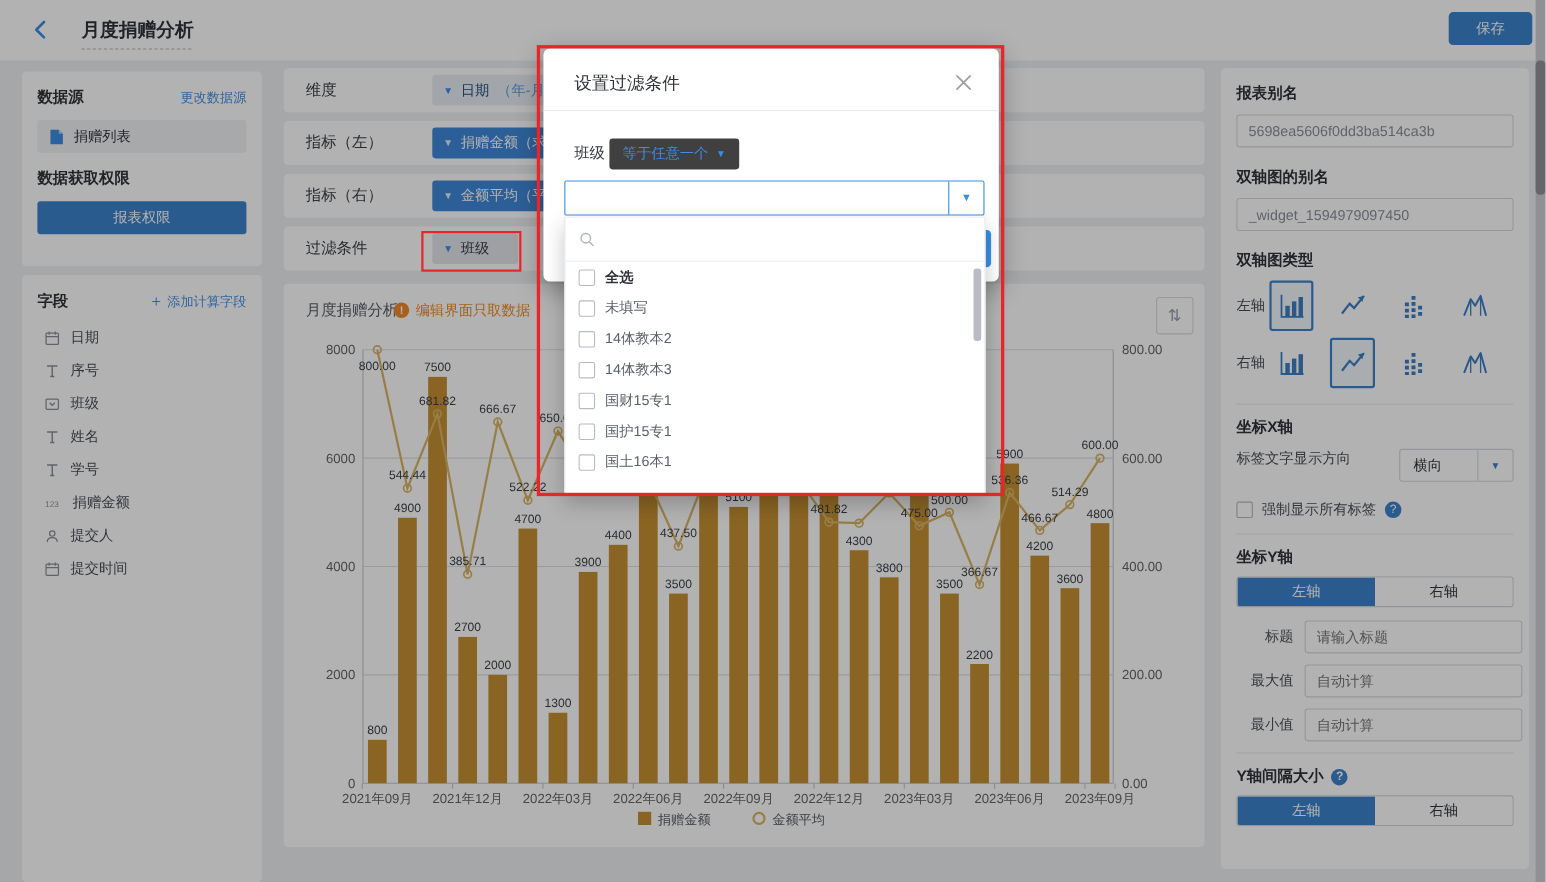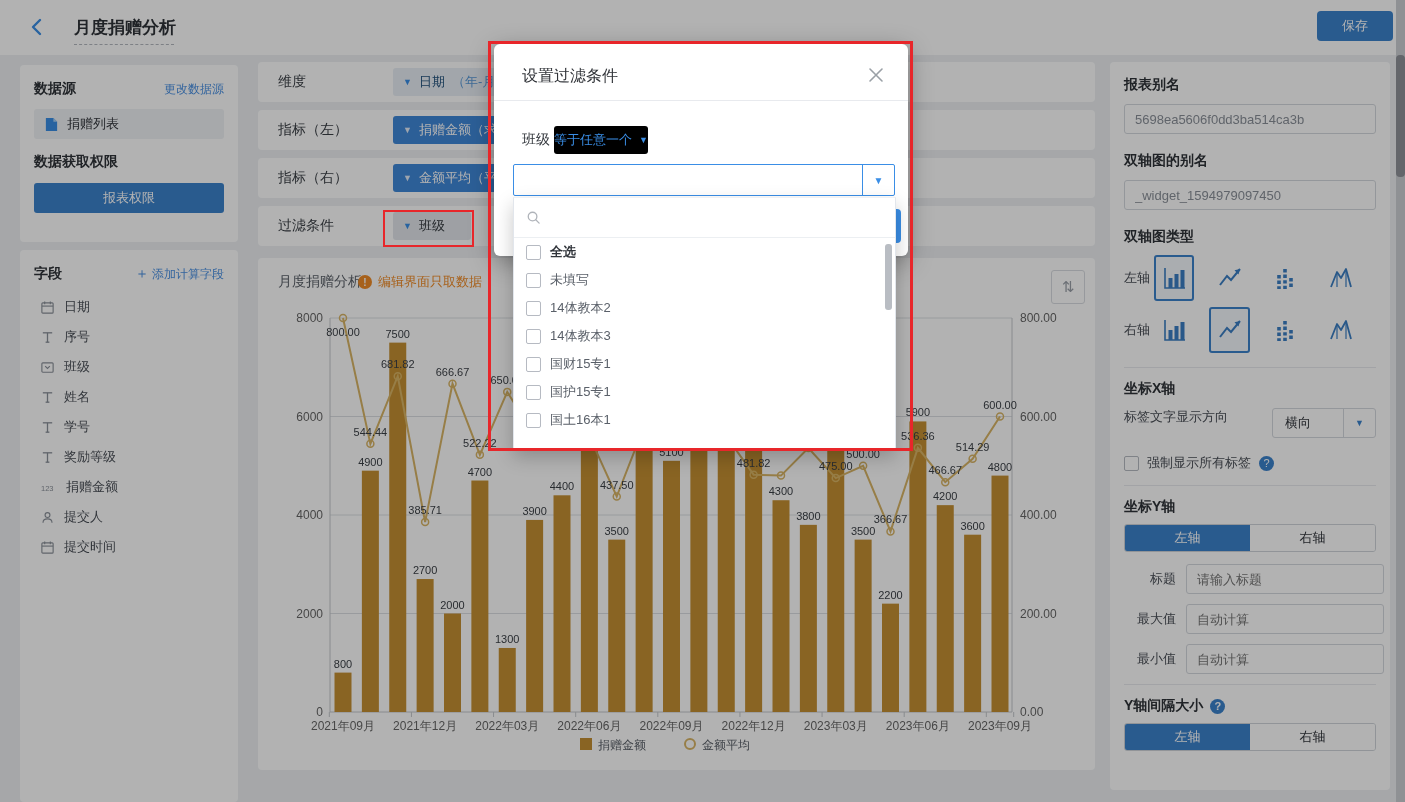--- a/index.html
+++ b/index.html
@@ -79,21 +79,21 @@
   .pagebar { position:absolute; right:0; top:0; bottom:0; width:9px; background:#cdd0d4; }
   .pagebar .thumb { position:absolute; top:55px; right:0; width:9px; height:122px; background:#90939a; border-radius:4px; }
 
   
   .backdrop { position:absolute; inset:0; background:rgba(0,0,0,.30); z-index:50; }
   .dialog { position:absolute; left:494px; top:44px; width:414px; height:212px; background:#fff; border-radius:6px; z-index:60; box-shadow:0 6px 24px rgba(0,0,0,.35); }
   .dlg-title { position:absolute; left:28px; top:22px; font-size:16px; color:#303338; }
   .dlg-close { position:absolute; right:22px; top:21px; width:20px; height:20px; cursor:pointer; }
   .dlg-div { position:absolute; left:0; top:56px; width:100%; border-bottom:1px solid #e8eaee; }
   .dlg-field { position:absolute; left:28px; top:82px; height:28px; display:flex; align-items:center; font-size:14px; color:#33373d; }
-  .op-pill { position:absolute; left:60px; top:82px; height:28px; background:#000000; border-radius:3px; display:flex; align-items:center; gap:7px; padding:0 0; font-size:13px; color:#3a8ee6; cursor:pointer; }
+  .op-pill { position:absolute; left:60px; top:82px; height:28px; background:#404040; border-radius:3px; display:flex; align-items:center; gap:7px; padding:0 12px; font-size:13px; color:#3a8ee6; cursor:pointer; }
   .op-pill .caret { font-size:9px; }
   .dlg-select { position:absolute; left:19px; top:120px; width:382px; height:32px; border:1px solid #3a8ee6; border-radius:2px; background:#fff; cursor:text; }
   .dlg-select .sel-caret { position:absolute; right:0; top:0; bottom:0; width:32px; border-left:1px solid #3a8ee6; display:flex; align-items:center; justify-content:center; color:#3a8ee6; font-size:10px; cursor:pointer; }
   .confirm-btn { position:absolute; left:843px; top:209px; width:58px; height:34px; background:#3a8ee6; border:none; border-radius:4px; z-index:61; cursor:pointer; }
   .popup { position:absolute; left:513px; top:197px; width:383px; height:252px; background:#fff; z-index:62; border:1px solid #e2e6ec; border-top:1px solid #f0f2f5; box-shadow:0 8px 18px rgba(0,0,0,.22); overflow:hidden; }
   .pp-search { height:40px; display:flex; align-items:center; gap:9px; padding:0 12px; border-bottom:1px solid #eceff2; }
   .pp-search input { border:none; outline:none; flex:1; font-size:13px; color:#33373d; }
   .pp-opt { height:28px; display:flex; align-items:center; gap:9px; padding-left:12px; font-size:13px; color:#5a6069; cursor:pointer; }
   .pp-opt.first { color:#30343a; font-weight:bold; }
   .pp-thumb { position:absolute; right:3px; top:46px; width:7px; height:66px; background:#b9bdc3; border-radius:3px; }
@@ -184,30 +184,20 @@
       </div>
       <div class="field-row">
         <span style="display:flex;">
           <svg width="15" height="15" viewBox="0 0 16 16" fill="none" stroke="#8a9099" stroke-width="1.4">
             <line x1="3" y1="3" x2="13" y2="3"></line>
             <line x1="8" y1="3" x2="8" y2="13"></line>
             <line x1="6" y1="13" x2="10" y2="13"></line>
           </svg>
         </span>
         <span>学号</span>
-      </div>
-      <div class="field-row">
-        <span style="display:flex;">
-          <svg width="15" height="15" viewBox="0 0 16 16" fill="none" stroke="#8a9099" stroke-width="1.4">
-            <line x1="3" y1="3" x2="13" y2="3"></line>
-            <line x1="8" y1="3" x2="8" y2="13"></line>
-            <line x1="6" y1="13" x2="10" y2="13"></line>
-          </svg>
-        </span>
-        <span>奖励等级</span>
       </div>
       <div class="field-row">
         <span style="display:flex;">
           <svg width="17" height="15" viewBox="0 0 18 16">
             <text x="1" y="11.5" font-size="8" fill="#8a9099" font-family="Liberation Sans,sans-serif">123</text>
           </svg>
         </span>
         <span>捐赠金额</span>
       </div>
       <div class="field-row">

